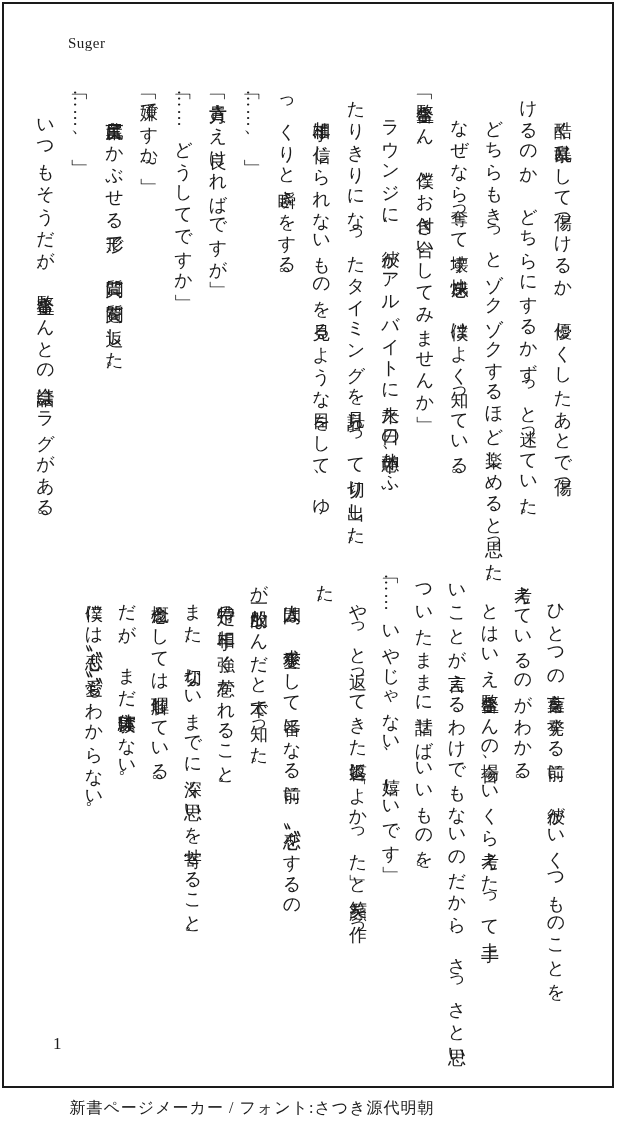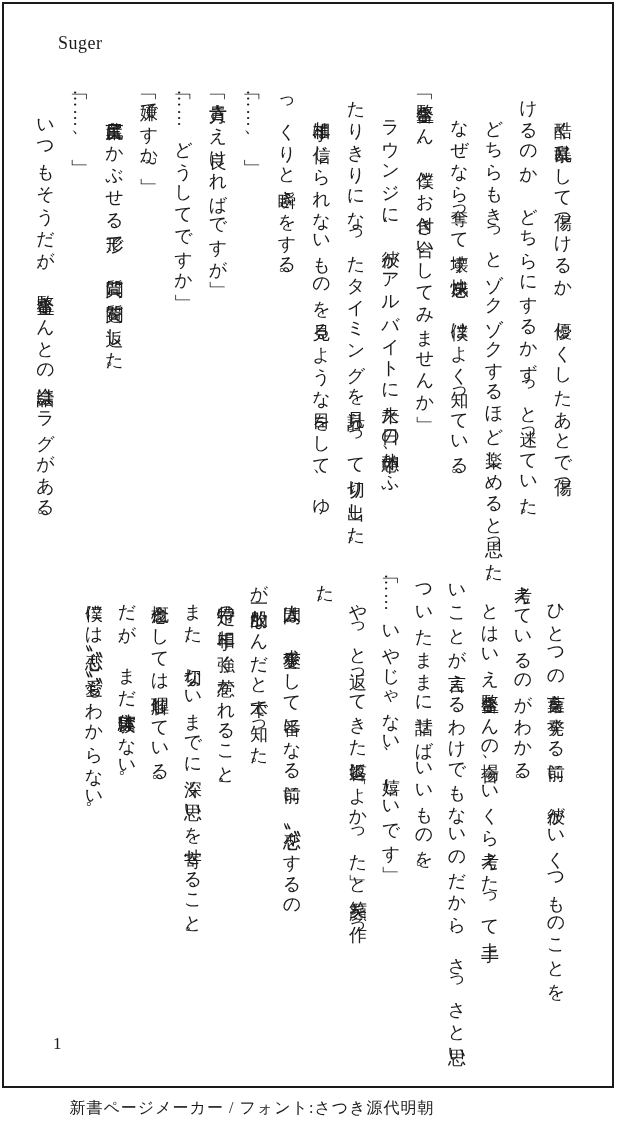--- a/index.html
+++ b/index.html
@@ -20,23 +20,23 @@
     left: 2px;
     top: 2px;
     width: 612px;
     height: 1086px;
     box-sizing: border-box;
     border: 2px solid #1a1a1a;
     background: #ffffff;
   }
   .page-title {
     position: absolute;
-    left: 58px;
+    left: 68px;
     top: 33px;
-    font-size: 18px;
+    font-size: 15px;
     line-height: 20px;
     letter-spacing: 0.5px;
   }
   .vblock {
     position: absolute;
     writing-mode: vertical-rl;
     text-orientation: mixed;
     font-size: 18px;
     letter-spacing: 1.5px;
     color: #1c1c1c;

